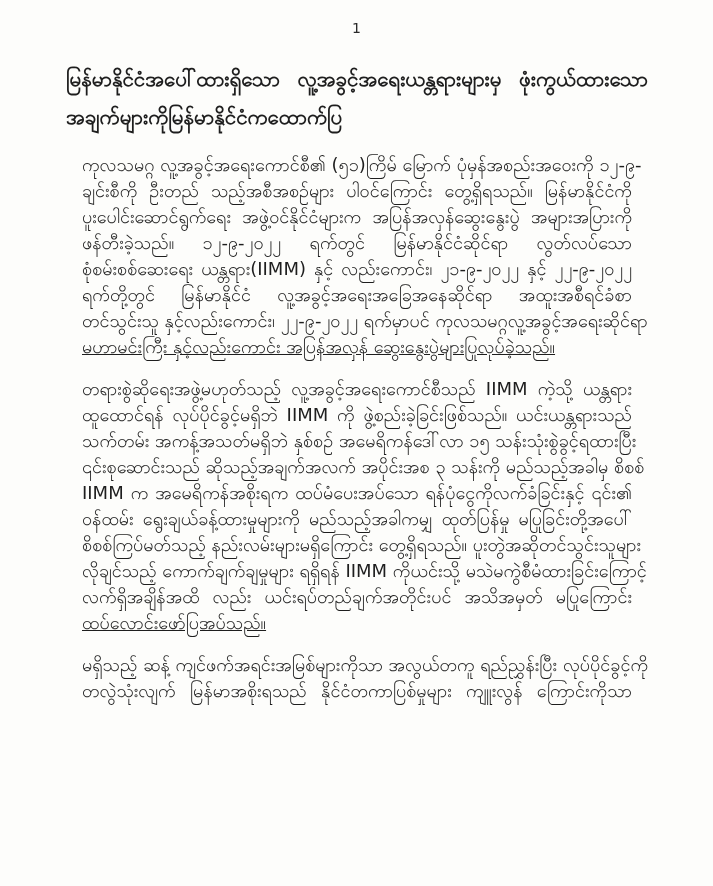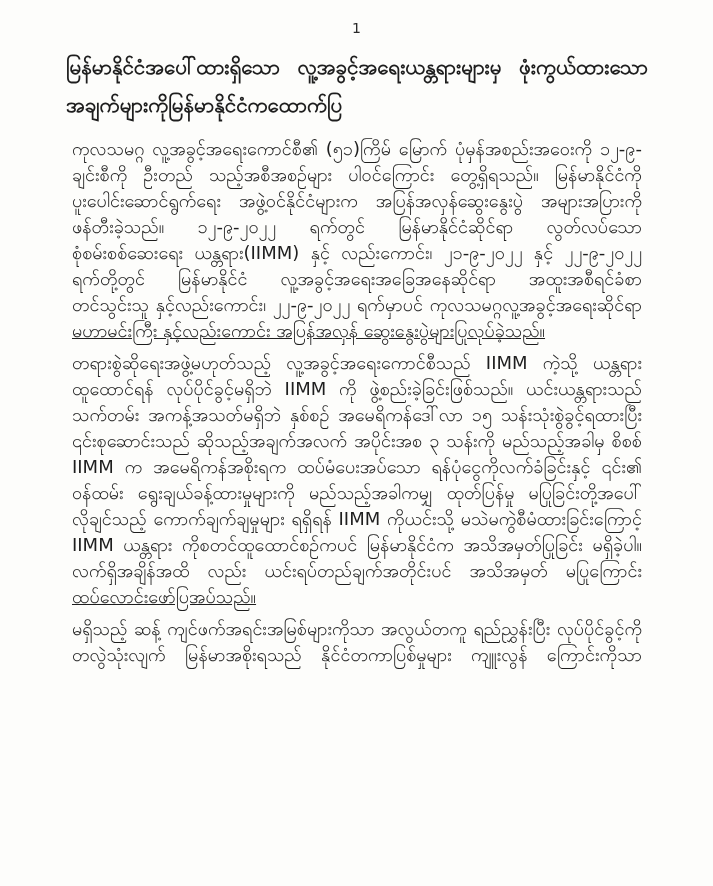--- a/index.html
+++ b/index.html
@@ -20,21 +20,21 @@
     position: absolute;
     top: 20px;
     left: 0;
     width: 100%;
     text-align: center;
     font-size: 14px;
     color: #2a2a2a;
   }
   .content {
     position: absolute;
-    top: 48px;
+    top: 60px;
     left: 66px;
     width: 582px;
   }
   .doc-title {
     font-size: 20.5px;
     font-weight: 700;
     line-height: 38px;
     margin: 0 0 12px 0;
   }
   .doc-title .t-line {
@@ -43,21 +43,21 @@
     text-align-last: justify;
   }
   .doc-title .t-line.t-end {
     text-align-last: left;
   }
   .doc-body {
     font-size: 18px;
     line-height: 26px;
   }
   .paragraph {
-    margin: 6px;
+    margin: 16px;
   }
   .line {
     text-align: justify;
     text-align-last: justify;
     white-space: nowrap;
     overflow: visible;
   }
   
   .line { display: block; }
   .line.line-end {
@@ -88,22 +88,22 @@
           <div class="line">တင်သွင်းသူ နှင့်လည်းကောင်း၊ ၂၂-၉-၂၀၂၂ ရက်မှာပင် ကုလသမဂ္ဂလူ့အခွင့်အရေးဆိုင်ရာ</div>
           <div class="line line-end">မဟာမင်းကြီး နှင့်လည်းကောင်း အပြန်အလှန် ဆွေးနွေးပွဲများပြုလုပ်ခဲ့သည်။</div>
         </div>
         <div class="paragraph">
           <div class="line">တရားစွဲဆိုရေးအဖွဲ့မဟုတ်သည့် လူ့အခွင့်အရေးကောင်စီသည် IIMM ကဲ့သို့ ယန္တရား</div>
           <div class="line">ထူထောင်ရန် လုပ်ပိုင်ခွင့်မရှိဘဲ IIMM ကို ဖွဲ့စည်းခဲ့ခြင်းဖြစ်သည်။ ယင်းယန္တရားသည်</div>
           <div class="line">သက်တမ်း အကန့်အသတ်မရှိဘဲ နှစ်စဉ် အမေရိကန်ဒေါ်လာ ၁၅ သန်းသုံးစွဲခွင့်ရထားပြီး</div>
           <div class="line">၎င်းစုဆောင်းသည် ဆိုသည့်အချက်အလက် အပိုင်းအစ ၃ သန်းကို မည်သည့်အခါမှ စိစစ်</div>
           <div class="line">IIMM က အမေရိကန်အစိုးရက ထပ်မံပေးအပ်သော ရန်ပုံငွေကိုလက်ခံခြင်းနှင့် ၎င်း၏</div>
           <div class="line">ဝန်ထမ်း ရွေးချယ်ခန့်ထားမှုများကို မည်သည့်အခါကမျှ ထုတ်ပြန်မှု မပြုခြင်းတို့အပေါ်</div>
+          <div class="line">စိစစ်ကြပ်မတ်သည့် နည်းလမ်းများမရှိကြောင်း တွေ့ရှိရသည်။ ပူးတွဲအဆိုတင်သွင်းသူများ</div>
           <div class="line">လိုချင်သည့် ကောက်ချက်ချမှုများ ရရှိရန် IIMM ကိုယင်းသို့ မသဲမကွဲစီမံထားခြင်းကြောင့်</div>
-          <div class="line">IIMM ယန္တရား ကိုစတင်ထူထောင်စဉ်ကပင် မြန်မာနိုင်ငံက အသိအမှတ်ပြုခြင်း မရှိခဲ့ပါ။</div>
           <div class="line">လက်ရှိအချိန်အထိ လည်း ယင်းရပ်တည်ချက်အတိုင်းပင် အသိအမှတ် မပြုကြောင်း</div>
           <div class="line line-end">ထပ်လောင်းဖော်ပြအပ်သည်။</div>
         </div>
         <div class="paragraph">
           <div class="line">မရှိသည့် ဆန့် ကျင်ဖက်အရင်းအမြစ်များကိုသာ အလွယ်တကူ ရည်ညွှန်းပြီး လုပ်ပိုင်ခွင့်ကို</div>
           <div class="line">တလွဲသုံးလျက် မြန်မာအစိုးရသည် နိုင်ငံတကာပြစ်မှုများ ကျူးလွန် ကြောင်းကိုသာ</div>
         </div>
       </div>
   </div>
 </div>

